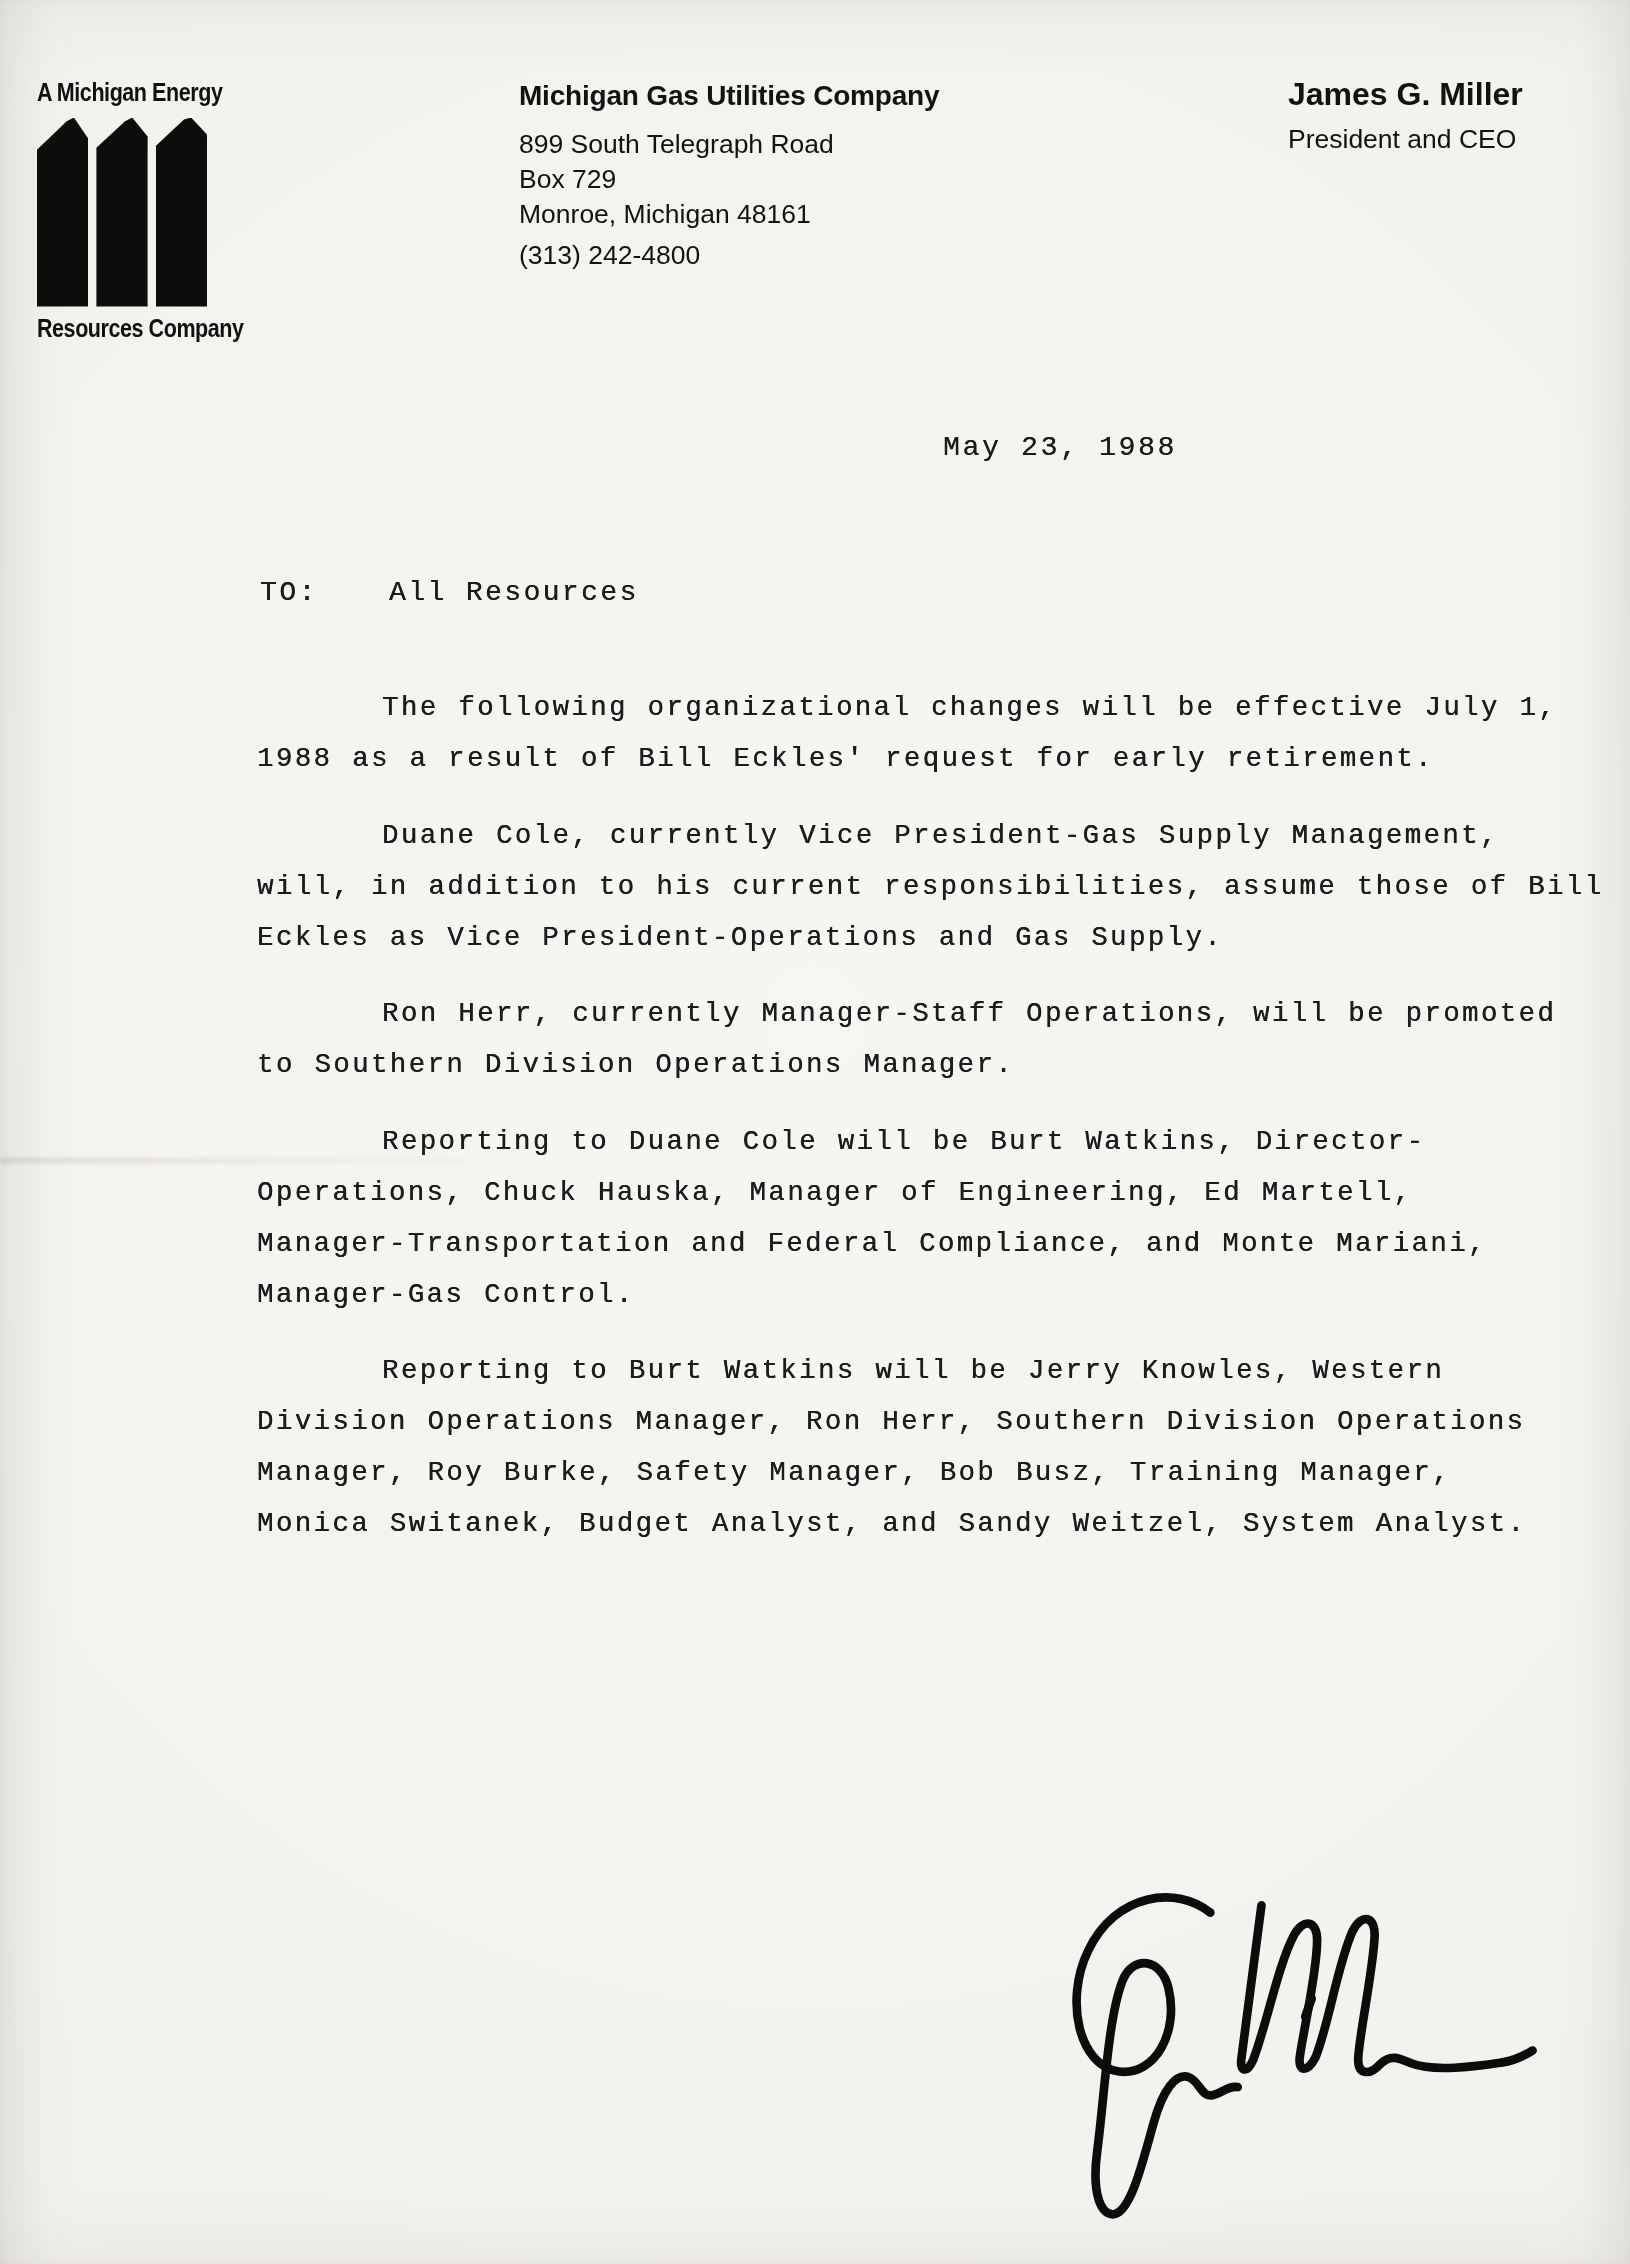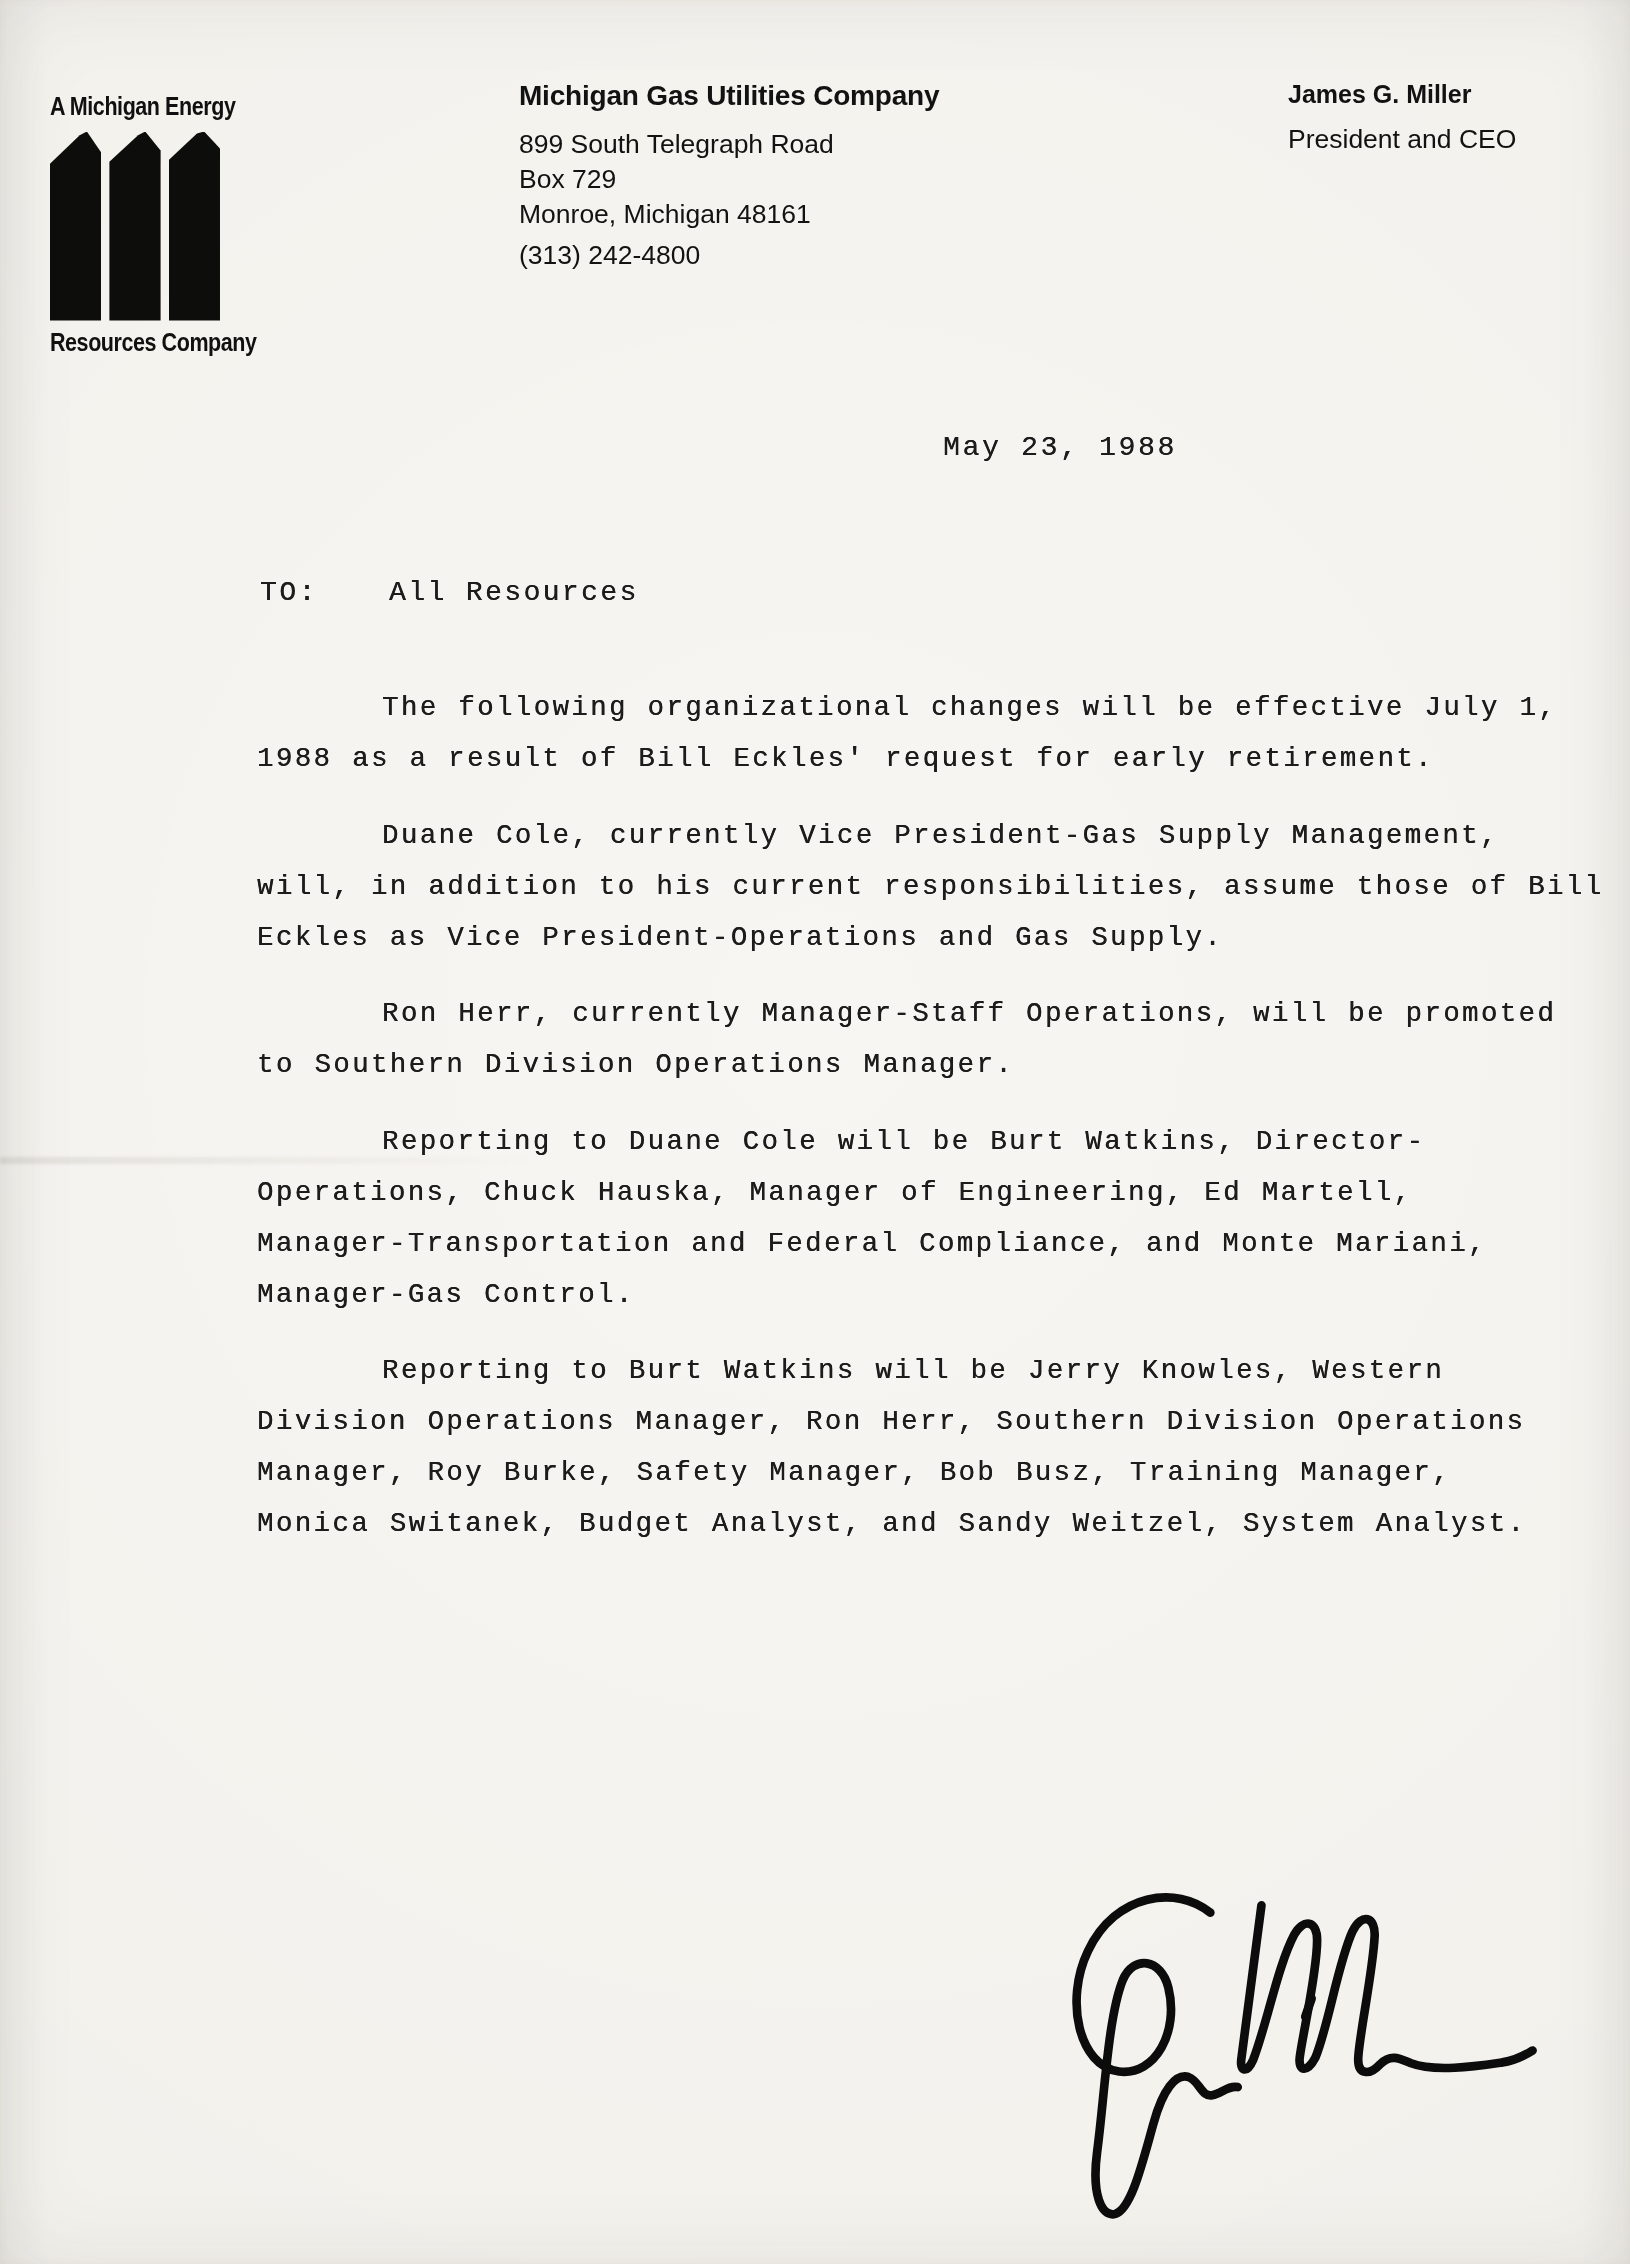--- a/index.html
+++ b/index.html
@@ -9,36 +9,36 @@
     background:
       radial-gradient(ellipse 120% 90% at 50% 45%, rgba(255,255,255,0.35), rgba(0,0,0,0) 70%),
       linear-gradient(90deg, rgba(0,0,0,0.035) 0, rgba(0,0,0,0) 3%, rgba(0,0,0,0) 97%, rgba(0,0,0,0.03) 100%),
       #f3f1ec;
     box-shadow: inset 0 0 82px rgba(90,85,75,0.10), inset 0 0 9.1px rgba(90,85,75,0.05);
     overflow:hidden;
     font-family:"Liberation Sans", sans-serif;
     color:#141414;
   }
   
-  .logo{position:absolute;left:50px;top:80px;width:192px;margin-top:14px;}
+  .logo{position:absolute;left:37px;top:80px;width:192px;}
   .logo-top, .logo-bottom{
     font-weight:bold;font-size:25px;line-height:25.6px;letter-spacing:-0.5px;
     transform:scaleX(0.86);transform-origin:left center;white-space:nowrap;color:#101010;
   }
   .bars{display:flex;gap:8.2px;margin-top:12px;margin-bottom:9.1px;height:189px;width:170px;}
   .bar{flex:1 1 0;background:#0d0d0c;}
   .bar-1{clip-path:polygon(0 17%, 58% 2%, 72% 0%, 100% 11%, 100% 100%, 0 100%);}
   .bar-2{clip-path:polygon(0 16%, 56% 2%, 70% 0%, 100% 10%, 100% 100%, 0 100%);}
   .bar-3{clip-path:polygon(0 15%, 55% 1%, 69% 0%, 100% 9%, 100% 100%, 0 100%);}
   .hq{position:absolute;left:519px;top:77px;color:#121212;}
   .hq-name{font-weight:bold;font-size:28px;line-height:37px;letter-spacing:-0.2px;margin-bottom:12.8px;}
   .hq-line{font-size:26.5px;line-height:35px;}
   .hq-phone{margin-top:6.4px;}
   .signer{position:absolute;left:1288px;top:77px;color:#121212;}
-  .signer-name{font-weight:bold;font-size:25px;line-height:35px;}
+  .signer-name{font-weight:bold;font-size:32px;line-height:35px;}
   .signer-title{font-size:26.5px;line-height:35px;margin-top:10px;}
   
   .typed{
     font-family:Liberation Mono, monospace;
     color:#1c1c1c;
     text-shadow:0.3px 0 0 currentColor;
   }
   .date{position:absolute;left:943px;top:432px;font-size:28px;letter-spacing:2.7px;}
   .to-line{position:absolute;left:260px;top:577px;font-size:28px;letter-spacing:2.4px;display:flex;}
   .to-label{width:129px;}

